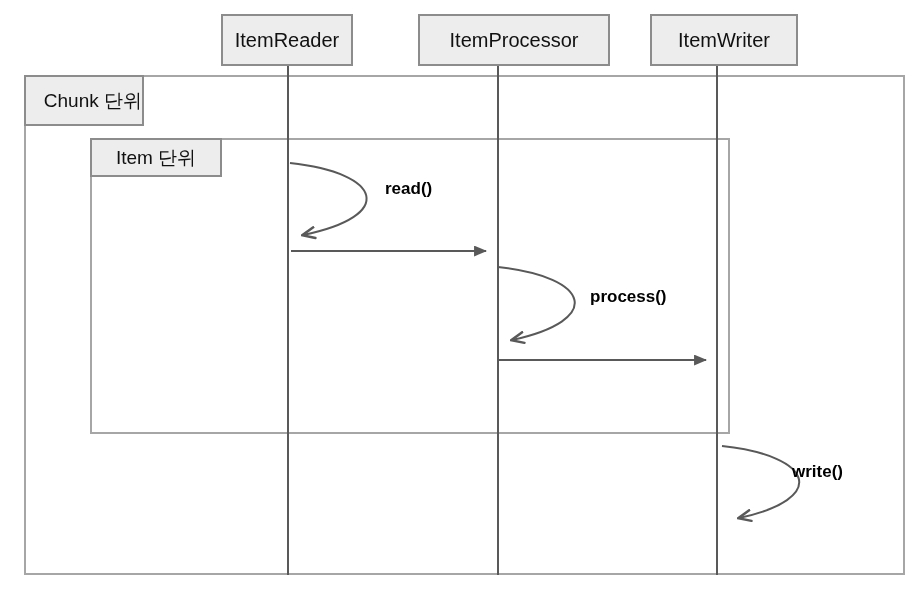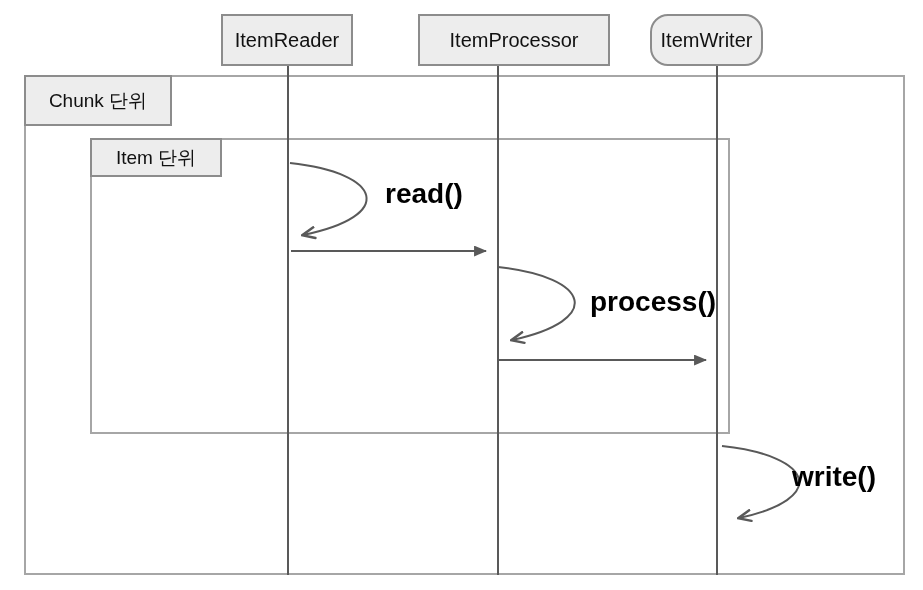--- a/index.html
+++ b/index.html
@@ -36,50 +36,50 @@
     border: 2px solid #8c8c8c;
     box-sizing: border-box;
     display: flex;
     align-items: center;
     justify-content: center;
     font-size: 20px;
     color: #111111;
   }
   .actor-reader    { left: 221px; width: 132px; }
   .actor-processor { left: 418px; width: 192px; }
-  .actor-writer    { left: 650px; width: 113px; border-radius: 18px; }
+  .actor-writer    { left: 650px; width: 148px; }
   .frame-label-box {
     position: absolute;
     background: #ededed;
     border: 2px solid #8c8c8c;
     box-sizing: border-box;
     display: flex;
     align-items: center;
     justify-content: center;
     font-size: 19px;
     color: #111111;
   }
-  .chunk-label { left: 24px; top: 75px; width: 148px; height: 51px; }
+  .chunk-label { left: 24px; top: 75px; width: 120px; height: 51px; justify-content: flex-end; }
   .item-label  { left: 90px; top: 138px; width: 132px; height: 39px; }
   .op-label {
     position: absolute;
     left: 178px; top: 78px;
     width: 202px; height: 49px;
     background: #ffffff;
     display: flex;
     align-items: center;
     padding-left: 12px;
     box-sizing: border-box;
     font-size: 25px;
     font-weight: bold;
     color: #000000;
   }
   .msg-label {
     position: absolute;
-    font-size: 28px;
+    font-size: 17px;
     font-weight: bold;
     color: #000000;
     white-space: nowrap;
     line-height: 1;
   }
   .lbl-read    { left: 385px; top: 180px; }
   .lbl-process { left: 590px; top: 288px; }
   .lbl-write   { left: 792px; top: 463px; }
 </style>
 </head>

